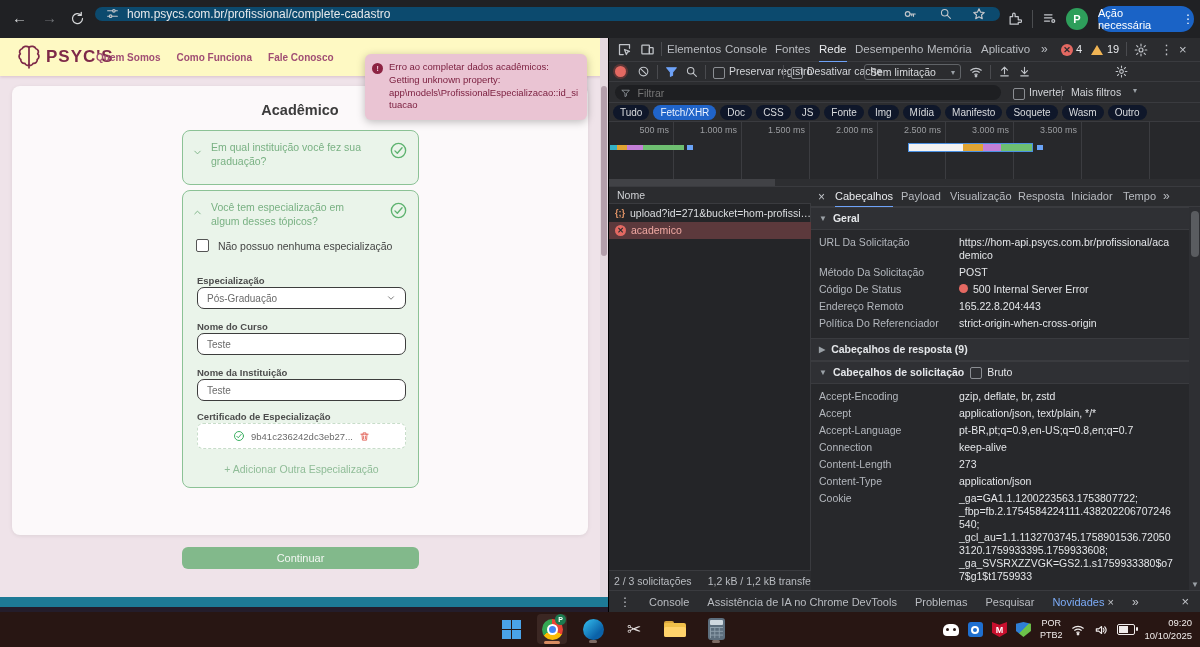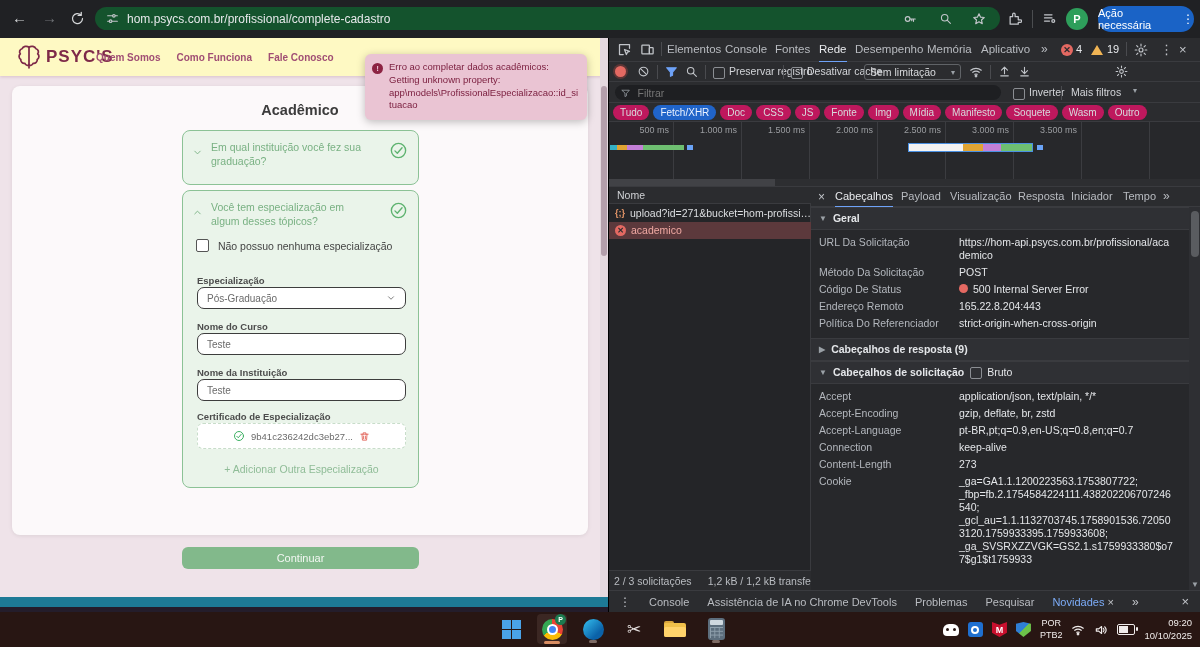--- a/index.html
+++ b/index.html
@@ -5,21 +5,21 @@
   html,body{margin:0;padding:0;background:#111}
   #screen{position:relative;width:1200px;height:647px;overflow:hidden;
     font-family:"Liberation Sans",sans-serif;background:#1c1c1c;color:#ddd}
   .abs{position:absolute}
   .ic{display:inline-block;vertical-align:middle;color:#c2c5ca}
   svg.ic{fill:none;stroke:currentColor;stroke-width:2;stroke-linecap:round;stroke-linejoin:round}
 
   
   .browser-bar{position:absolute;left:0;top:0;width:1200px;height:38px;background:#202124}
   .nav-glyph{position:absolute;top:9px;font-size:15px;color:#d6d8da;cursor:default}
-  .url-pill{position:absolute;left:95px;top:7px;width:905px;height:23px;border-radius:13px;background:#14532d;display:flex;align-items:center}
+  .url-pill{position:absolute;left:95px;top:7px;width:905px;height:14px;border-radius:13px;background:#0c4a6e;display:flex;}
   .url-text{font-size:12px;color:#e6e8ea;margin-left:8px;flex:1}
   .pill-blue{position:absolute;left:1098px;top:6px;width:96px;height:26px;border-radius:13px;background:#1a63c6;color:#fff;
     display:flex;align-items:center;justify-content:center;font-size:11px;gap:4px}
   .avatar{position:absolute;left:1066px;top:8px;width:22px;height:22px;border-radius:50%;background:#2e9e5b;color:#fff;
     font-size:11px;font-weight:bold;display:flex;align-items:center;justify-content:center}
 
   
   .page{position:absolute;left:0;top:38px;width:608px;height:574px;background:#efe3e9;overflow:hidden}
   .site-header{position:absolute;left:0;top:0;width:608px;height:38px;background:#fef9c3;box-shadow:0 1px 3px rgba(120,40,70,.18)}
   .brand{position:absolute;left:46px;top:9px;font-size:17px;font-weight:bold;letter-spacing:1px;color:#7e2a49}
@@ -52,21 +52,21 @@
   .site-footer-dark{position:absolute;left:0;top:569px;width:608px;height:5px;background:#241d2b}
 
   
   .devtools{position:absolute;left:608px;top:38px;width:592px;height:574px;background:#28292c;border-left:1px solid #000;box-sizing:border-box;font-size:11px;color:#d3d5d9}
   .dt-row{position:absolute;left:0;width:592px;border-bottom:1px solid #3a3b3f;box-sizing:border-box;background:#2b2c2f}
   .dt-tab{position:absolute;top:0;height:23px;line-height:23px;font-size:11.5px;color:#b9bcc1}
   .dt-tab.active{color:#e8eaed;border-bottom:2px solid #6ea2f8}
   .sep{position:absolute;top:4px;width:1px;height:14px;background:#4a4b4f}
   .badge-err{position:absolute;width:12px;height:12px;border-radius:50%;background:#e46962;color:#2b2c2f;font-size:9px;font-weight:bold;text-align:center;line-height:12px}
   .warn-tri{position:absolute;width:0;height:0;border-left:6px solid transparent;border-right:6px solid transparent;border-bottom:10px solid #f0b454}
-  .chip{height:15px;line-height:15px;padding:0 7px;border-radius:8px;background:#be185d;color:#d8dadd;font-size:10px;white-space:nowrap}
+  .chip{height:15px;line-height:15px;padding:0 7px;border-radius:8px;background:#0f172a;color:#d8dadd;font-size:10px;white-space:nowrap}
   .chip.active{background:#2064c9;color:#eaf2ff}
   .dt-filter-pill{position:absolute;left:6px;top:3px;width:386px;height:15px;border-radius:8px;background:#1e1f22;display:flex;align-items:center;padding:0 6px;box-sizing:border-box;gap:5px}
   .dt-filter-pill input{background:transparent;border:none;outline:none;color:#9aa0a6;font-size:10.5px;width:100%;font-family:"Liberation Sans",sans-serif}
   .dtcb{display:inline-block;width:10px;height:10px;border:1.3px solid #8b8e93;border-radius:2px;background:transparent;vertical-align:-1px}
   .throttle{position:absolute;left:255px;top:2px;width:97px;height:16px;border:1px solid #606367;border-radius:3px;font-size:10.5px;color:#d8dadd;
     display:flex;align-items:center;justify-content:space-between;padding:0 5px;box-sizing:border-box}
   .tl-lab{position:absolute;top:3px;font-size:9px;color:#9b9da1;transform:translateX(-100%)}
   .tl-line{position:absolute;top:0;width:1px;height:58px;background:#3b3c40}
   .wf{position:absolute;top:23px;height:5px;display:flex}
   .kv{display:flex;padding:2px 0 2px 8px;line-height:13px}
@@ -503,38 +503,42 @@
             <span class="tri">▼</span>
             <span>Cabeçalhos de solicitação</span>
             <span style="font-weight:normal;display:flex;align-items:center;gap:5px">
               <span class="dtcb"></span>
               <span>Bruto</span>
             </span>
           </div>
 
           <div style="padding:4px 0">
             <div class="kv">
+              <span class="k">Accept-Encoding</span>
+              <span class="v">gzip, deflate, br, zstd</span>
+            </div>
+            <div class="kv">
               <span class="k">Accept</span>
               <span class="v">application/json, text/plain, */*</span>
             </div>
             <div class="kv">
-              <span class="k">Accept-Encoding</span>
-              <span class="v">gzip, deflate, br, zstd</span>
-            </div>
-            <div class="kv">
               <span class="k">Accept-Language</span>
               <span class="v">pt-BR,pt;q=0.9,en-US;q=0.8,en;q=0.7</span>
             </div>
             <div class="kv">
               <span class="k">Connection</span>
               <span class="v">keep-alive</span>
             </div>
             <div class="kv">
               <span class="k">Content-Length</span>
               <span class="v">273</span>
+            </div>
+            <div class="kv">
+              <span class="k">Content-Type</span>
+              <span class="v">application/json</span>
             </div>
             <div class="kv">
               <span class="k">Cookie</span>
               <span class="v">_ga=GA1.1.1200223563.1753807722;
 _fbp=fb.2.1754584224111.438202206707246540;
 _gcl_au=1.1.1132703745.1758901536.720503120.1759933395.1759933608;
 _ga_SVSRXZZVGK=GS2.1.s1759933380$o77$g1$t1759933</span>
             </div>
           </div>
         </div>

